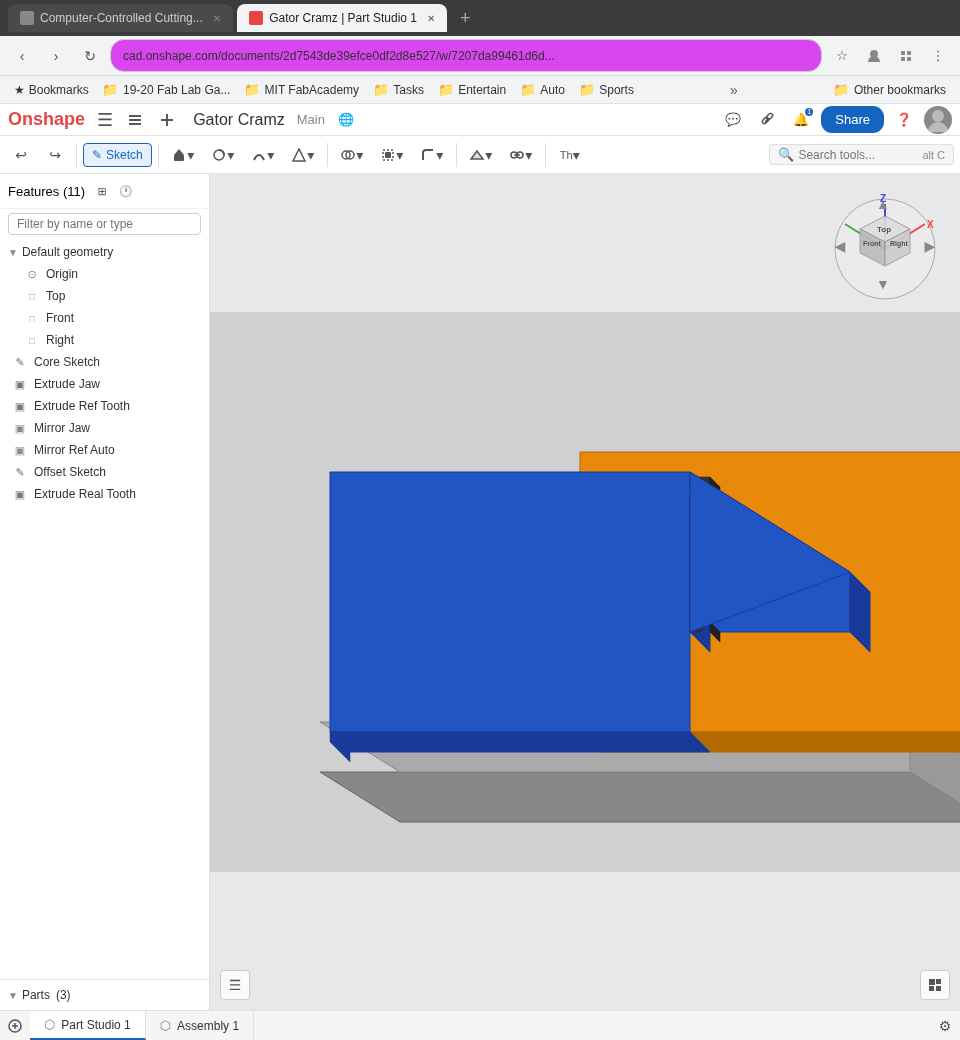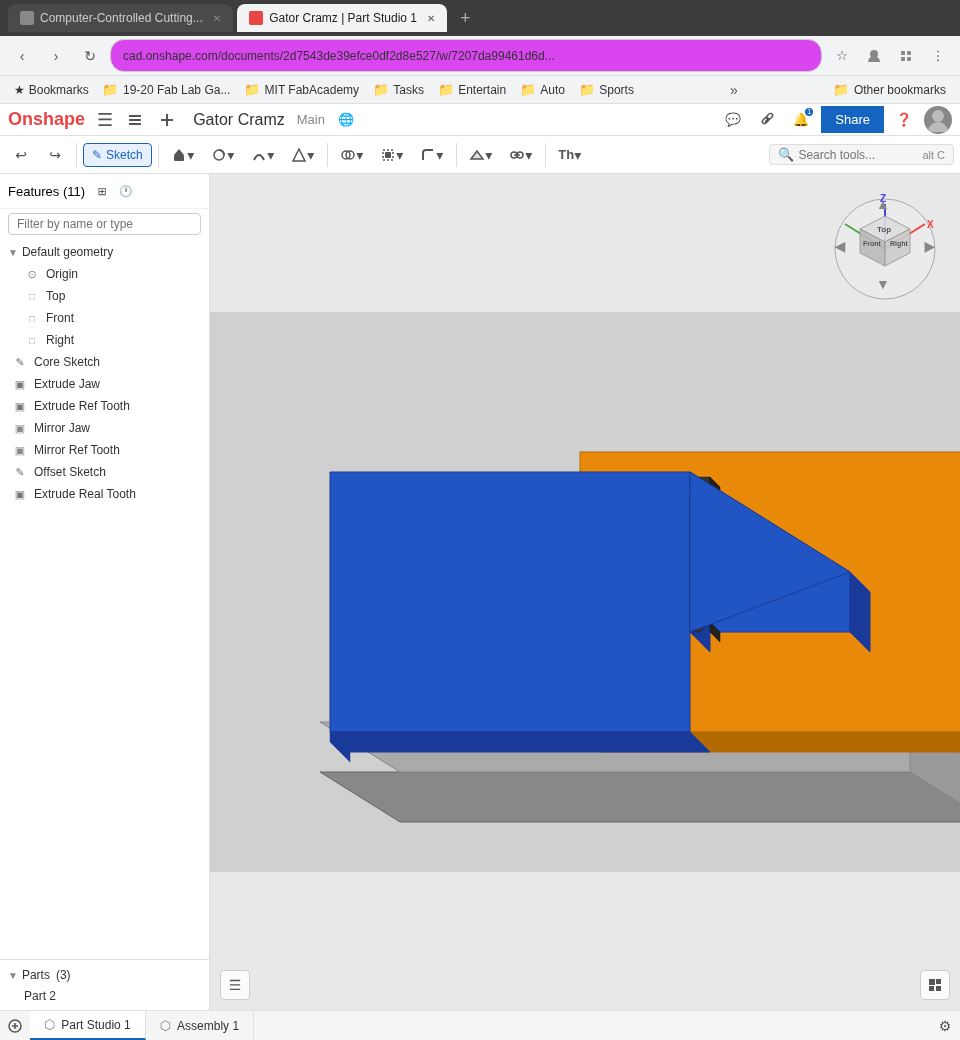--- a/index.html
+++ b/index.html
@@ -28,21 +28,21 @@
 
     
     .app { display: flex; flex-direction: column; height: calc(1040px - 104px); background: #fff; }
     .app-toolbar { display: flex; align-items: center; height: 32px; background: #fff; border-bottom: 1px solid #e0e0e0; padding: 0 8px; gap: 4px; }
     .onshape-logo { color: #e84545; font-size: 18px; font-weight: bold; margin-right: 4px; }
     .hamburger { font-size: 18px; cursor: pointer; color: #555; padding: 4px; }
     .toolbar-icon { width: 28px; height: 28px; display: flex; align-items: center; justify-content: center; cursor: pointer; border-radius: 4px; color: #555; font-size: 13px; }
     .doc-title { font-size: 16px; font-weight: 500; color: #333; margin: 0 8px; }
     .doc-branch { font-size: 13px; color: #888; margin-right: 4px; }
     .toolbar-spacer { flex: 1; }
-    .share-btn { background: #1565c0; color: #fff; border: none; border-radius: 0; padding: 6px 14px; font-size: 13px; cursor: pointer; font-weight: 500; }
+    .share-btn { background: #1565c0; color: #fff; border: none; border-radius: 11px; padding: 6px 14px; font-size: 13px; cursor: pointer; font-weight: 500; }
     .toolbar-right { display: flex; align-items: center; gap: 6px; }
     .avatar { width: 28px; height: 28px; border-radius: 50%; background: #888; overflow: hidden; }
 
     
     .secondary-toolbar { display: flex; align-items: center; height: 38px; background: #fff; border-bottom: 1px solid #e0e0e0; padding: 0 6px; gap: 4px; }
     .tool-btn { display: flex; align-items: center; gap: 4px; padding: 4px 8px; border-radius: 4px; cursor: pointer; font-size: 12px; color: #333; border: 1px solid transparent; }
     .tool-btn.sketch { background: #e8f0fe; color: #1565c0; border-color: #1565c0; }
     .tool-divider { width: 1px; height: 24px; background: #ddd; margin: 0 2px; }
     .tool-group { display: flex; align-items: center; gap: 2px; }
     .tool-icon-btn { width: 30px; height: 30px; display: flex; align-items: center; justify-content: center; cursor: pointer; border-radius: 4px; color: #555; font-size: 14px; }
@@ -294,21 +294,21 @@
       <div class="tool-icon-btn with-arrow">
         <svg width="16" height="16" viewBox="0 0 16 16">
             <circle cx="5" cy="8" r="3" stroke="#555" stroke-width="1.5" fill="none"></circle>
             <circle cx="11" cy="8" r="3" stroke="#555" stroke-width="1.5" fill="none"></circle>
             <line x1="5" y1="8" x2="11" y2="8" stroke="#555" stroke-width="1.5"></line>
           </svg>▾
       </div>
     </div>
     <div class="tool-divider"></div>
     <div class="tool-icon-btn with-arrow">
-      <span style="font-size:13px;font-weight:bold;color:#555;">Th</span>▾
+      <span style="font-size:11px;font-weight:normal;color:#555;">Th</span>▾
     </div>
     <div class="search-tools">
       <span>🔍</span>
       <input type="text" placeholder="Search tools..." style="">
       <span style="font-size:11px;color:#888;">alt C</span>
     </div>
   </div>
 
   <div class="main-area">
 
@@ -370,44 +370,41 @@
           <span>Extrude Ref Tooth</span>
         </div>
 
         <div class="tree-item" style="padding-left:12px;">
           <span class="item-icon">▣</span>
           <span>Mirror Jaw</span>
         </div>
 
         <div class="tree-item" style="padding-left:12px;">
           <span class="item-icon">▣</span>
-          <span>Mirror Ref Tooth</span>
+          <span>Mirror Ref Auto</span>
         </div>
 
         <div class="tree-item" style="padding-left:12px;">
           <span class="item-icon sketch">✎</span>
           <span>Offset Sketch</span>
         </div>
 
         <div class="tree-item" style="padding-left:12px;">
           <span class="item-icon extrude">▣</span>
           <span>Extrude Real Tooth</span>
         </div>
       </div>
 
       <div style="flex:1; min-height:20px;"></div>
 
       <div class="parts-section">
         <div class="tree-group-header">
           <span class="tree-chevron">▼</span>
           <span>Parts</span>
           <span style="margin-left:2px;">(3)</span>
-        </div>
-        <div class="tree-item" style="padding-left:24px;">
-          <span>Part 2</span>
         </div>
       </div>
     </div>
 
     <div class="viewport">
 
       <div class="model-container">
         <svg width="100%" height="100%" viewBox="0 0 750 560" xmlns="http://www.w3.org/2000/svg">
 
           <rect width="750" height="560" fill="#d0d0d0"></rect>

